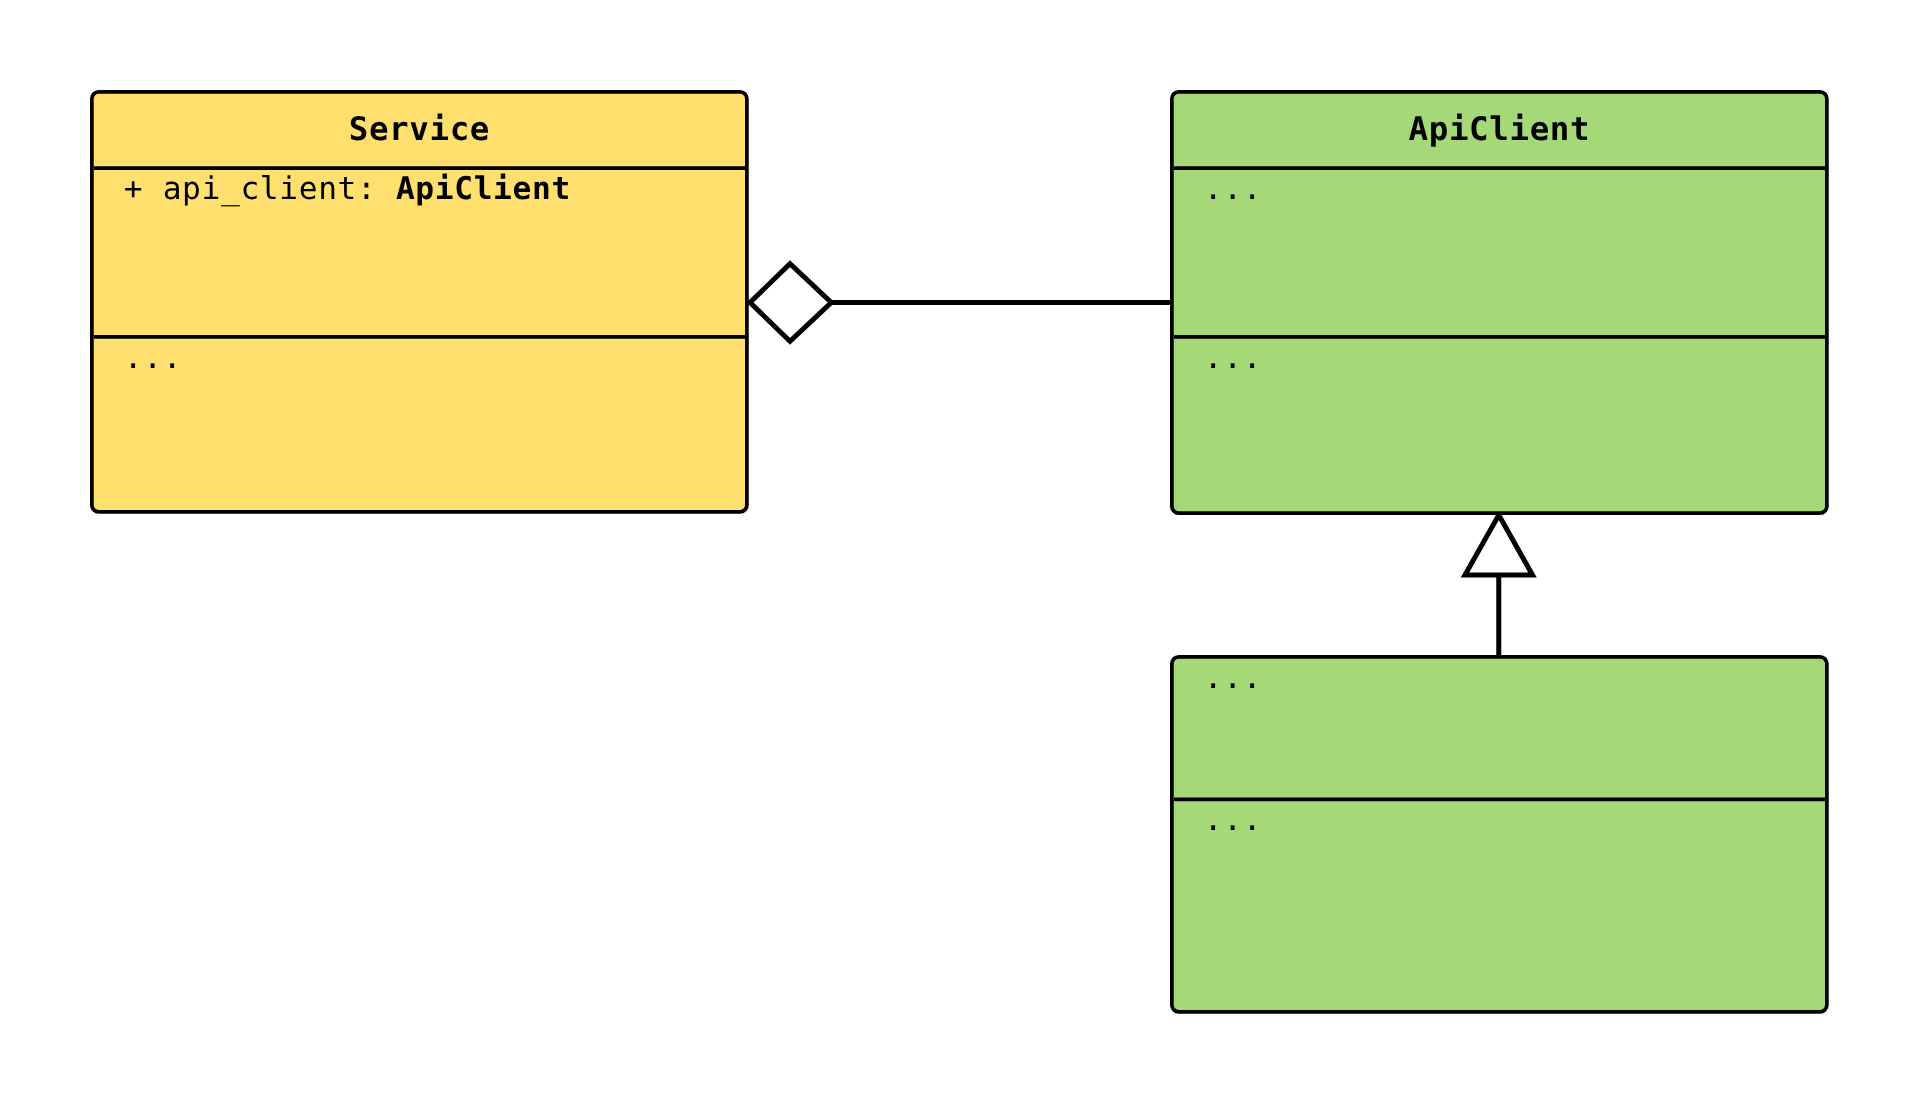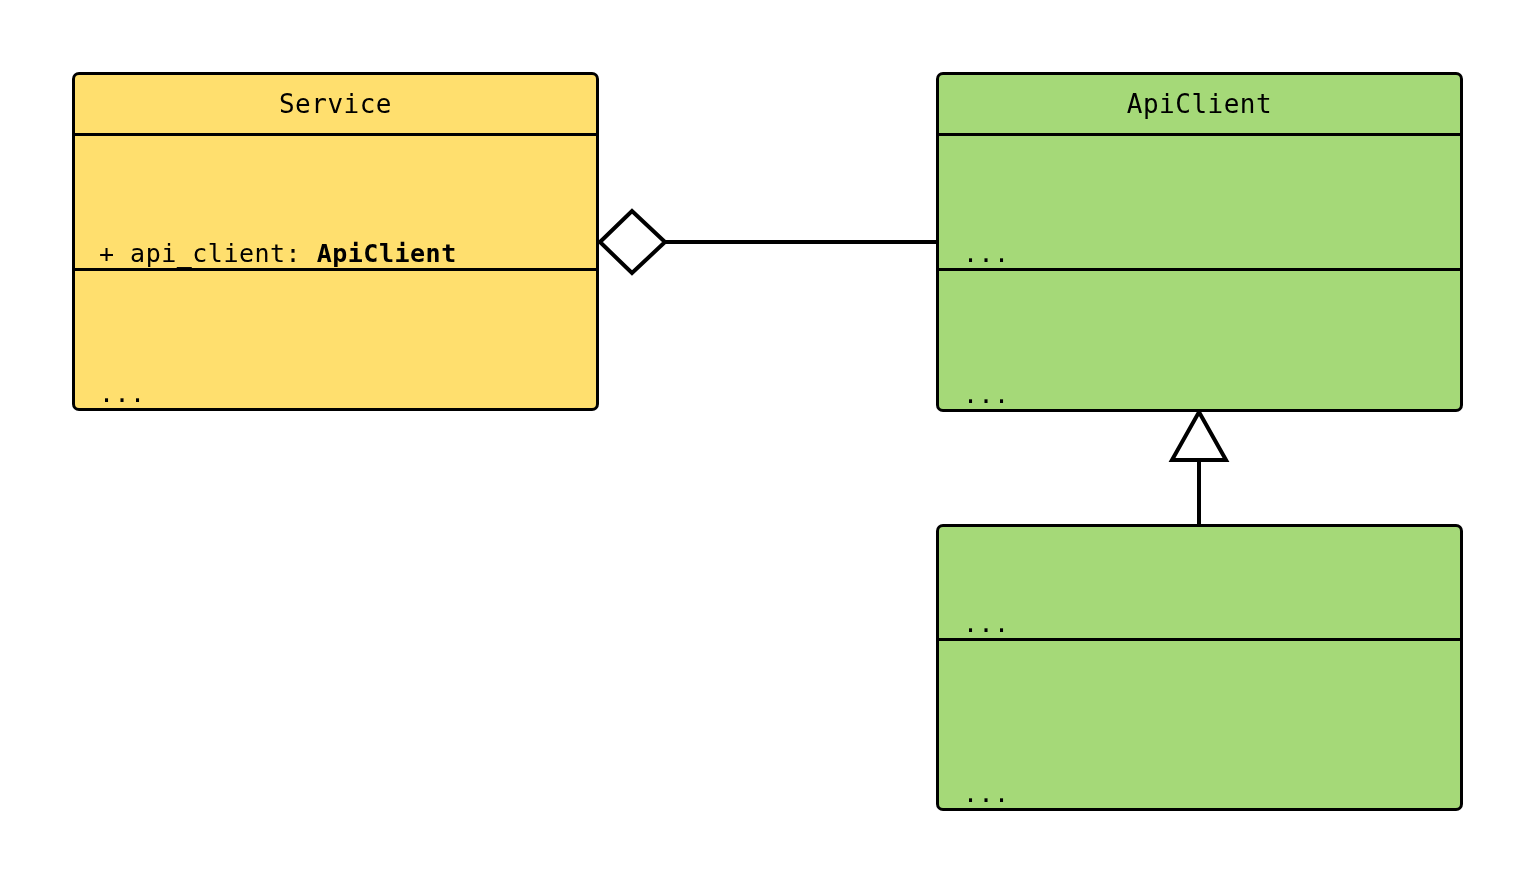--- a/index.html
+++ b/index.html
@@ -46,39 +46,39 @@
     left: 936px;
     top: 524px;
     width: 527px;
     height: 287px;
     background: #a5d978;
   }
   .uml-title {
     box-sizing: border-box;
     width: 100%;
     text-align: center;
-    font-weight: normal;
+    font-weight: bold;
     font-size: 26px;
     letter-spacing: 0.5px;
     color: #000000;
     border-bottom: 3px solid #000000;
     display: flex;
     align-items: center;
     justify-content: center;
   }
   .c-service .uml-title,
   .c-apiclient .uml-title { height: 61px; }
   .c-apiclientstub .uml-title { height: 59px; }
 
   .uml-compartment {
     box-sizing: border-box;
     width: 100%;
     padding-left: 24px;
     display: flex;
-    align-items: flex-end;
+    align-items: flex-start;
     font-size: 25px;
     color: #000000;
     letter-spacing: 0.5px;
   }
   .uml-compartment.divided {
     border-bottom: 3px solid #000000;
   }
   .c-service .attr-compartment { height: 135px; }
   .c-service .ops-compartment  { flex: 1 1 auto; }
   .c-apiclient .attr-compartment { height: 135px; }

